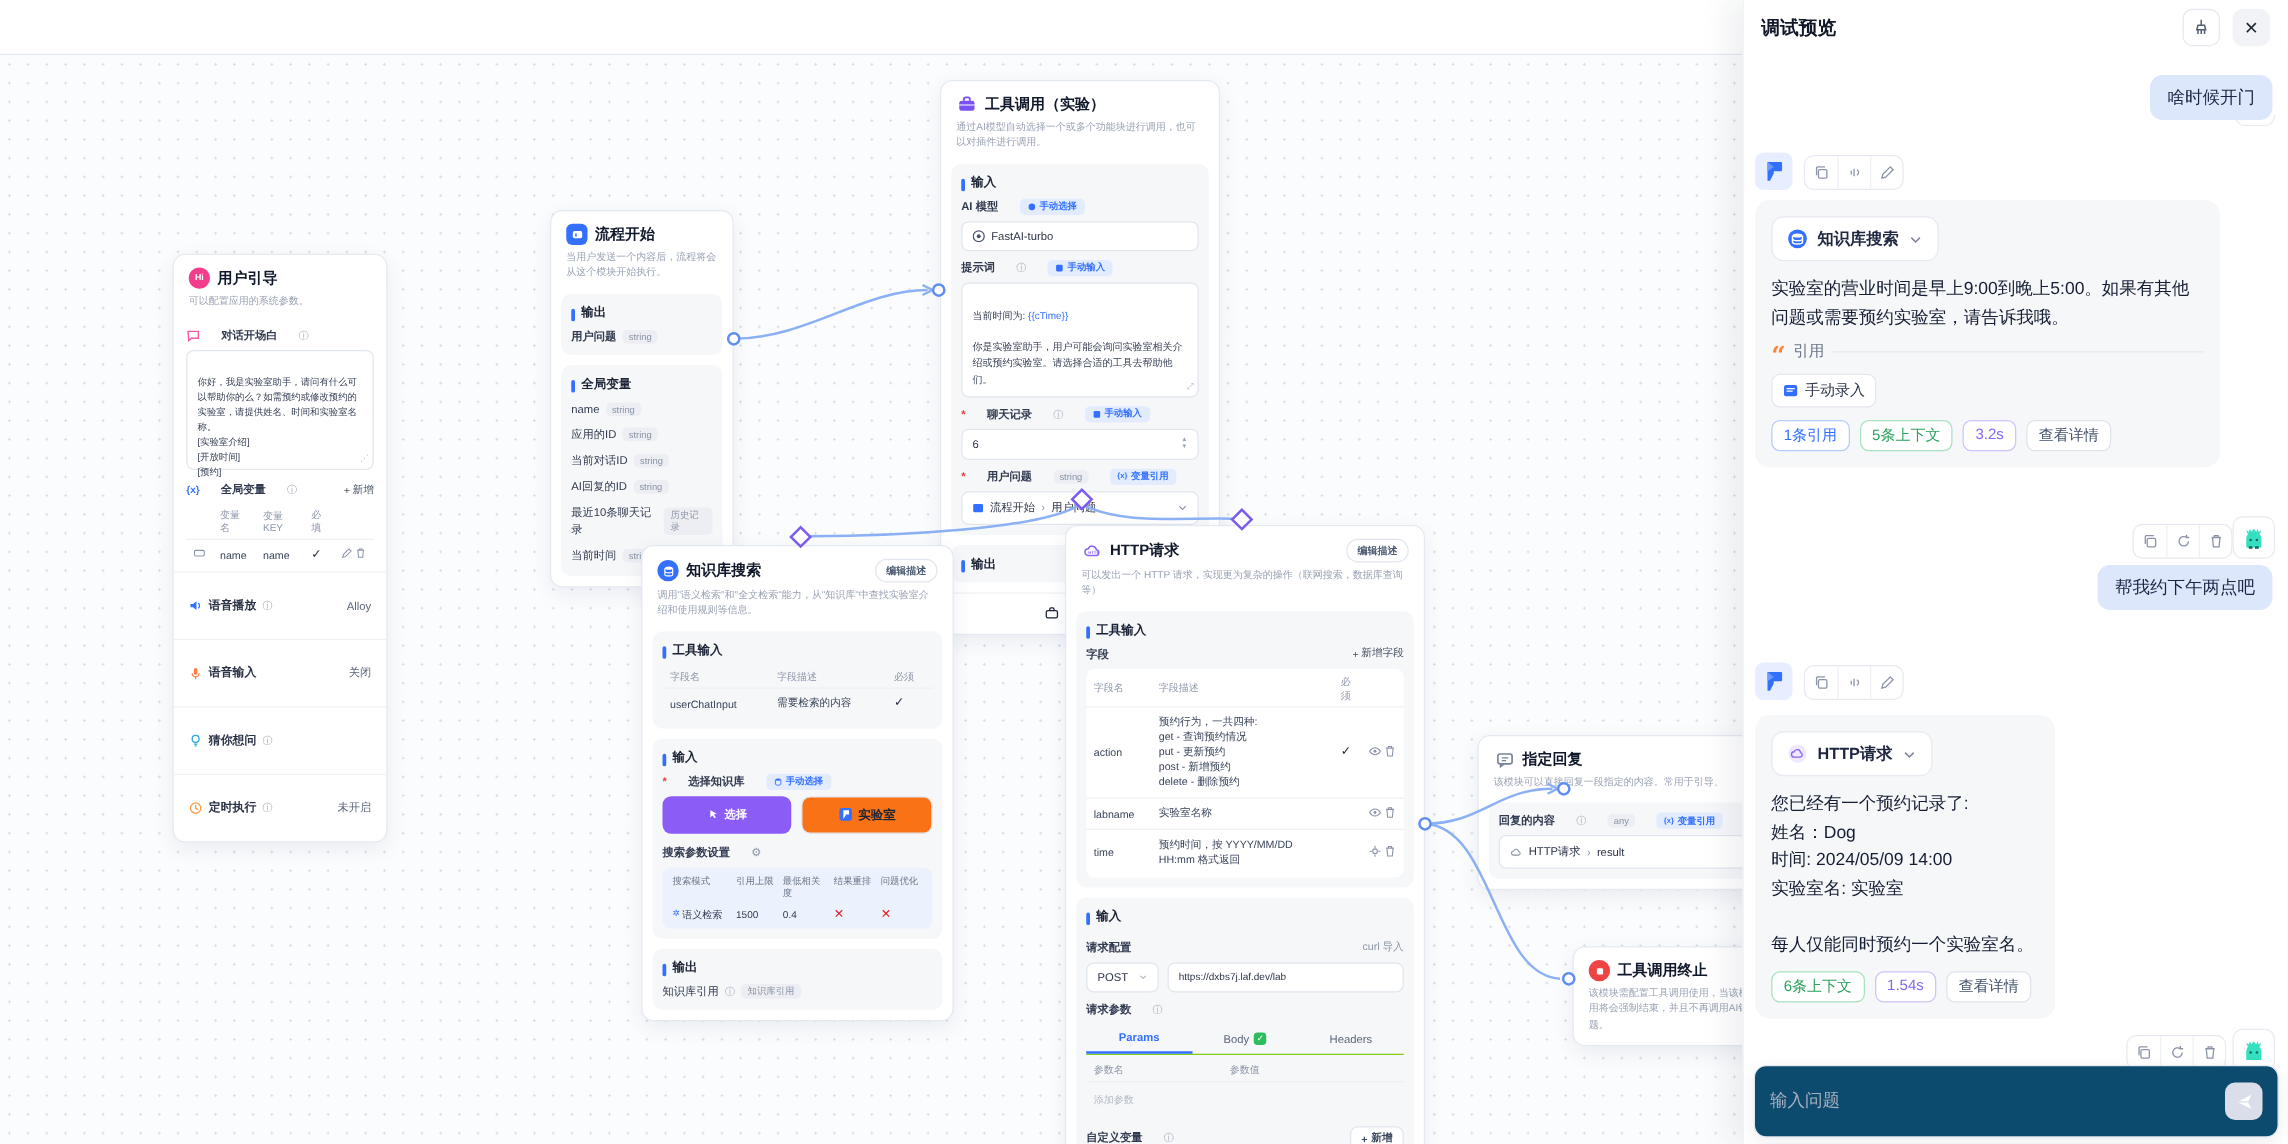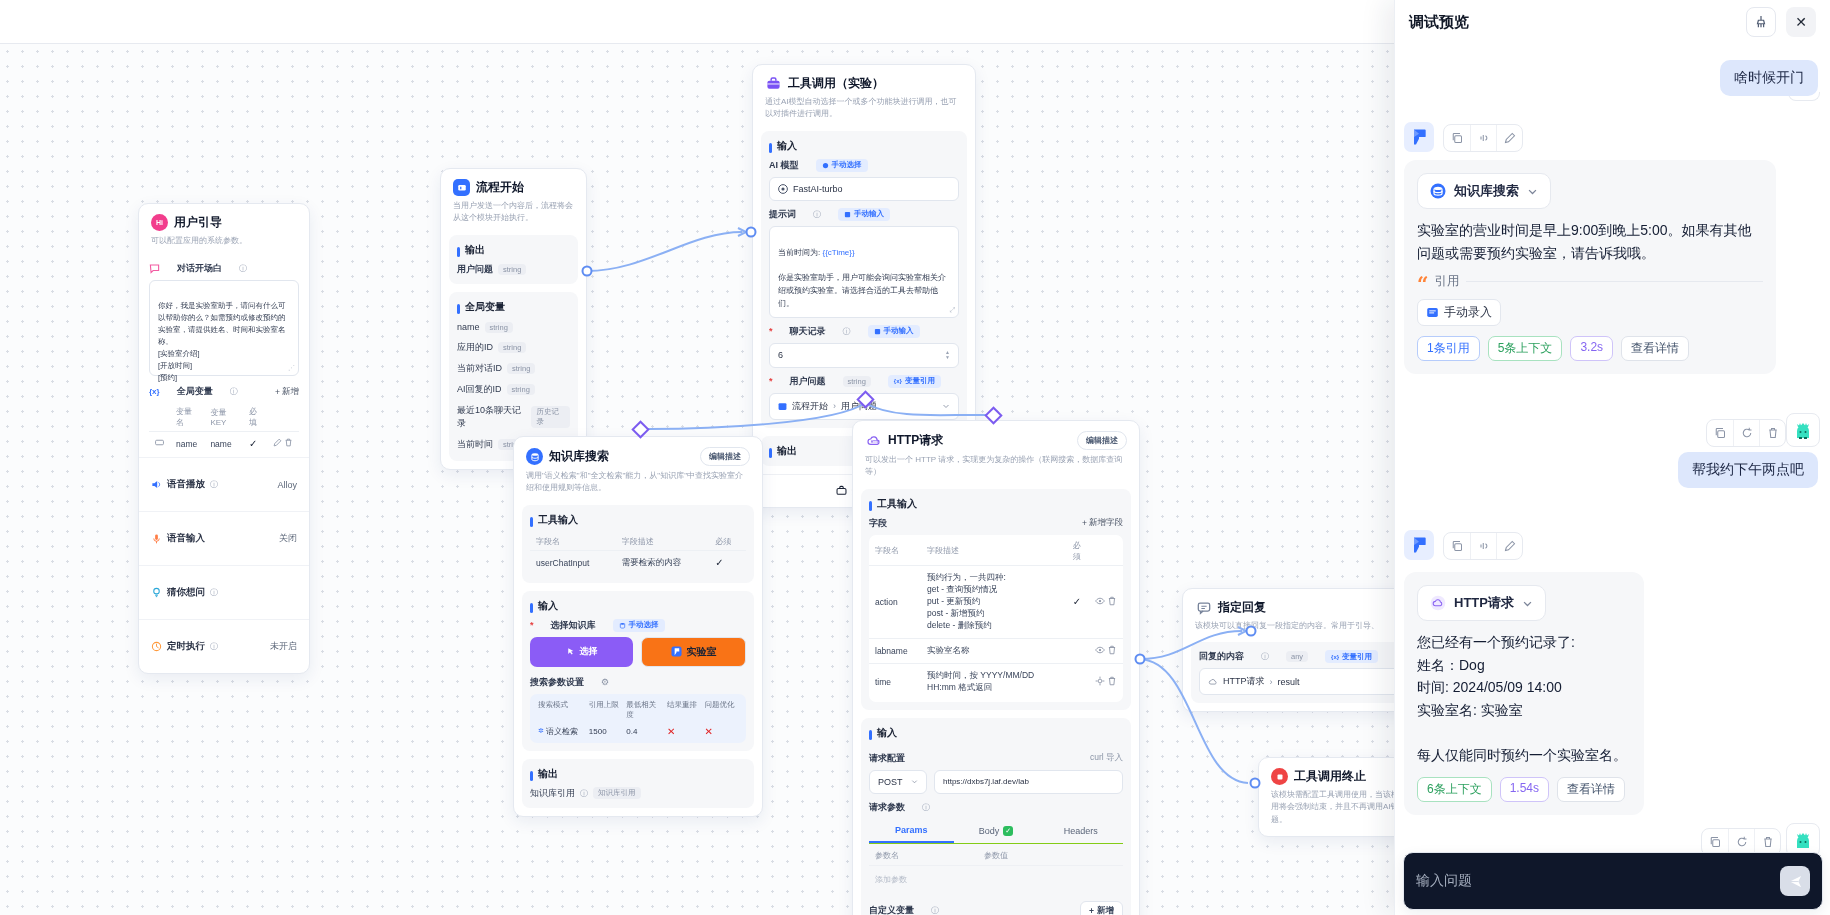--- a/index.html
+++ b/index.html
@@ -66,21 +66,21 @@
   .quote-row{display:flex;align-items:center;gap:6px;margin-top:8px}
   .quote-mark{font-family:"DejaVu Serif",serif;color:#ff8439;font-size:20px;font-weight:bold;line-height:.6;margin-top:6px}
   .quote-label{font-size:12.5px;color:#6b7588}
   .quote-line{flex:1;height:1px;background:#e6e9ef}
   .src-pill{display:inline-flex;align-items:center;gap:5px;border:1px solid #e3e7ee;background:#fff;border-radius:7px;padding:4px 8px;font-size:12px;color:#2b3346;margin-top:9px}
   .badges{display:flex;gap:8px;margin-top:10px}
   .badge{border-radius:7px;padding:3px 9px;font-size:12px;background:#fff;border:1px solid #dfe3ea;color:#43536b}
   .badge.b-blue{color:#3370ff;border-color:#b6ccfb}
   .badge.b-green{color:#2da15f;border-color:#a8e2c0}
   .badge.b-purple{color:#8566f1;border-color:#cfc4f9}
-  .inputbar{position:absolute;left:8px;top:852px;width:420px;height:58px;background:#0f172a;border:1px solid #e4e8ef;
+  .inputbar{position:absolute;left:8px;top:852px;width:420px;height:58px;background:#0c4a6e;border:1px solid #e4e8ef;
     border-radius:10px;box-shadow:0 4px 14px rgba(20,30,60,.07);display:flex;align-items:center;padding:0 12px;z-index:12}
   .inputbar .ph{font-size:14px;color:#a7b0c0}
   .sendbtn{margin-left:auto;width:30px;height:30px;border-radius:8px;background:#d9dee8;display:flex;align-items:center;justify-content:center}
   .sliver{position:absolute;right:10px;top:48px;width:32px;height:9px;background:#fff;border:1px solid #e7eaf0;border-top:none;border-radius:0 0 8px 8px}
   .preline{white-space:pre-line}
 </style>
 </head>
 <body>
 
 <div class="topbar"></div>

